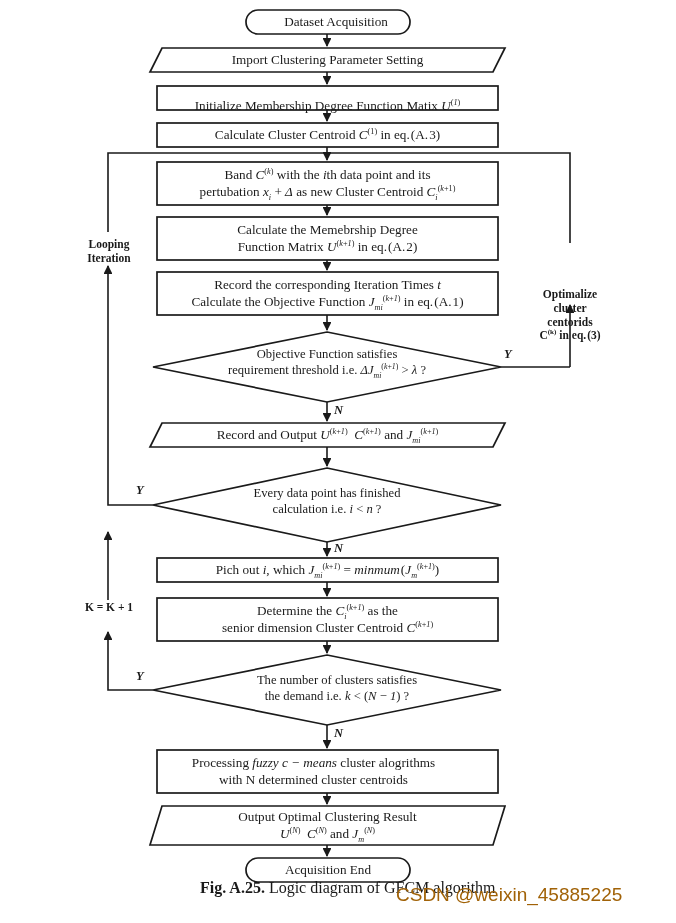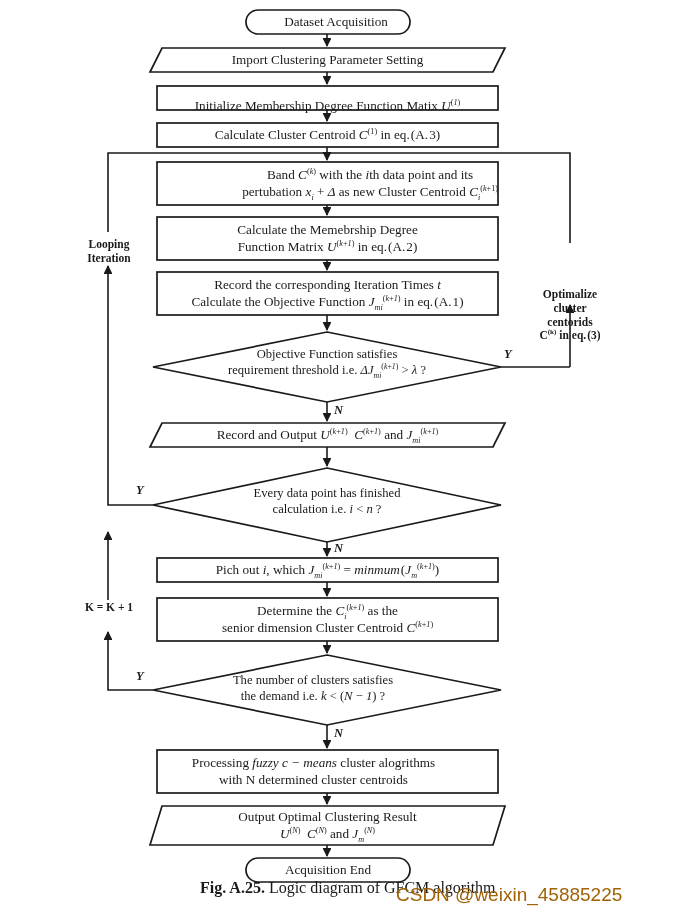--- a/index.html
+++ b/index.html
@@ -119,21 +119,21 @@
 <div class="node-text t13" style="left:156px;top:48px;width:343px;height:24px;">Import Clustering Parameter Setting</div>
 
 <div class="node-text t13" style="left:157px;top:86px;width:341px;height:40px;">
   <span>Initialize Membership Degree Function Matix <i class="v">U</i><sup>(<i class="v">1</i>)</sup></span>
 </div>
 
 <div class="node-text t13" style="left:157px;top:123px;width:341px;height:24px;">
   <span>Calculate Cluster Centroid <i class="v">C</i><sup>(1)</sup> in eq. (A. 3)</span>
 </div>
 
-<div class="node-text t13" style="left:157px;top:162px;width:341px;height:43px;justify-content:flex-end;">
+<div class="node-text t13" style="left:157px;top:162px;width:341px;height:43px;">
   <span>Band <i class="v">C</i><sup>(<i class="v">k</i>)</sup> with the <i class="v">i</i>th data point and its<br>
   pertubation <i class="v">x<sub>i</sub></i> + <i class="v">Δ</i> as new Cluster Centroid <i class="v">C<sub>i</sub></i><sup>(<i class="v">k</i>+1)</sup></span>
 </div>
 
 <div class="node-text t13" style="left:157px;top:217px;width:341px;height:43px;">
   <span>Calculate the Memebrship Degree<br>
   Function Matrix <i class="v">U</i><sup>(<i class="v">k</i>+<i class="v">1</i>)</sup> in eq. (A. 2)</span>
 </div>
 
 <div class="node-text t13" style="left:157px;top:272px;width:341px;height:43px;">
@@ -157,21 +157,21 @@
 
 <div class="node-text t13" style="left:157px;top:558px;width:341px;height:24px;">
   <span>Pich out <i class="v">i</i>, which <i class="v">J</i><sub><i class="v">mi</i></sub><sup>(<i class="v">k</i>+<i class="v">1</i>)</sup> = <i class="v">minmum</i> (<i class="v">J</i><sub><i class="v">m</i></sub><sup>(<i class="v">k</i>+<i class="v">1</i>)</sup>)</span>
 </div>
 
 <div class="node-text t13" style="left:157px;top:598px;width:341px;height:43px;">
   <span>Determine the <i class="v">C<sub>i</sub></i><sup>(<i class="v">k</i>+<i class="v">1</i>)</sup> as the<br>
   senior dimension Cluster Centroid <i class="v">C</i><sup>(<i class="v">k</i>+<i class="v">1</i>)</sup></span>
 </div>
 
-<div class="node-text t12" style="left:171px;top:665px;width:284px;height:48px;align-items:center;">
+<div class="node-text t12" style="left:195px;top:665px;width:284px;height:48px;align-items:center;">
   <span>The number of clusters satisfies<br>
   the demand i.e. <i class="v">k</i> &lt; (<i class="v">N</i> − <i class="v">1</i>) ?</span>
 </div>
 
 <div class="node-text t13" style="left:157px;top:750px;width:313px;height:43px;">
   <span>Processing <i class="v">fuzzy c − means</i> cluster alogrithms<br>
   with N determined cluster centroids</span>
 </div>
 
 <div class="node-text t13" style="left:156px;top:806px;width:343px;height:39px;">

